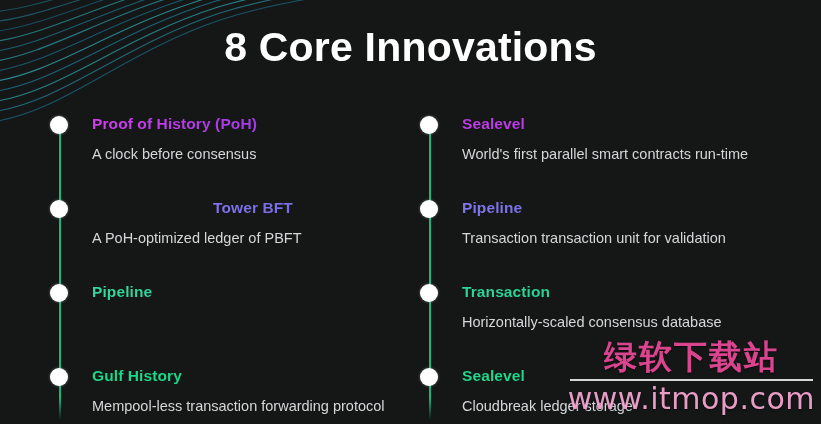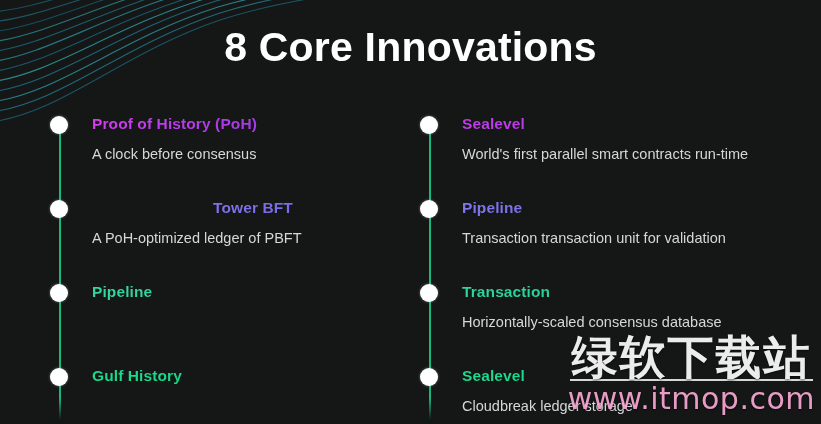--- a/index.html
+++ b/index.html
@@ -121,23 +121,23 @@
   #watermark {
     position: absolute;
     right: 6px;
     bottom: 8px;
     text-align: center;
     pointer-events: none;
     opacity: 0.92;
   }
   #wm-cn {
     font-family: "DejaVu Sans", sans-serif;
-    font-size: 46px;
+    font-size: 33px;
     font-weight: bold;
-    color: #ffffff;
+    color: #ec4899;
     letter-spacing: 2px;
     line-height: 40px;
     text-shadow: 0 1px 2px rgba(0,0,0,0.6);
   }
   #wm-rule {
     height: 2px;
     background: #e8e8e8;
     margin: 2px 2px 1px 2px;
   }
   #wm-url {
@@ -197,20 +197,21 @@
       <span class="dot"></span>
       <div class="item-body">
         <div class="item-title g-turbine">Pipeline</div>
       </div>
     </div>
 
     <div class="item">
       <span class="dot"></span>
       <div class="item-body">
         <div class="item-title g-gulf">Gulf History</div>
+        <div class="item-desc">Mempool-less transaction forwarding protocol</div>
       </div>
     </div>
   </div>
 
   <div class="column" id="col-right">
     <div class="rail"></div>
     <div class="rail-fade"></div>
 
     <div class="item">
       <span class="dot"></span>

